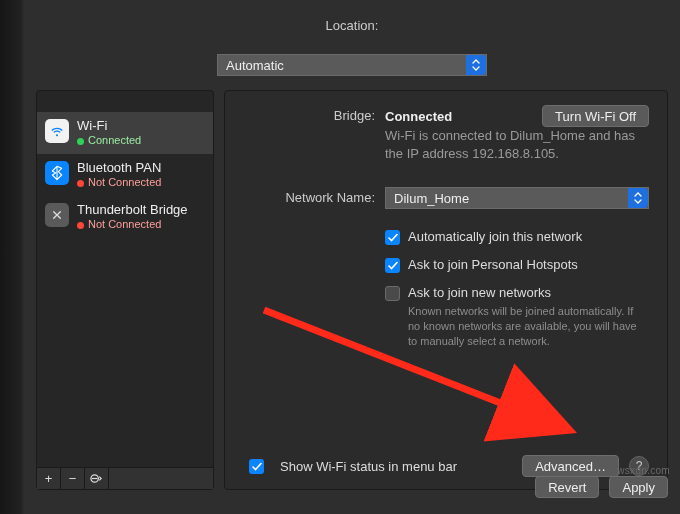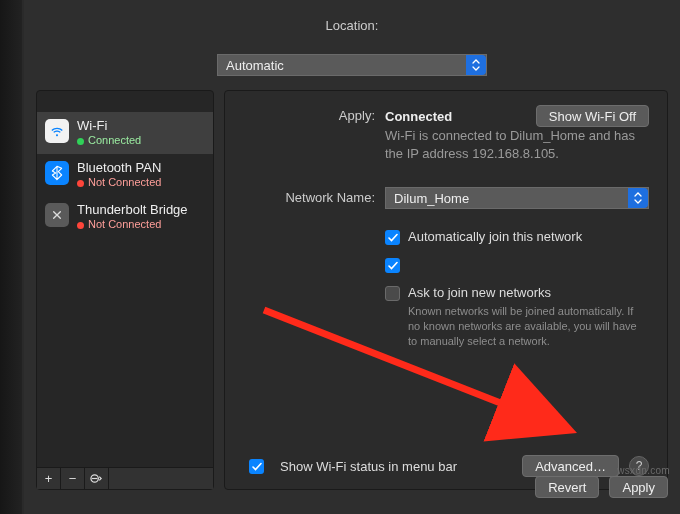--- a/index.html
+++ b/index.html
@@ -205,26 +205,26 @@
               <line x1="2" y1="7" x2="8" y2="7" stroke="#ddd" stroke-width="1.3"></line>
               <path d="M10 5l2 2-2 2" stroke="#ddd" stroke-width="1.3" fill="none"></path>
             </svg>
         </div>
       </div>
     </div>
 
     <div class="main">
 
       <div class="form-row">
-        <div class="form-label">Apply:</div>
+        <div class="form-label">Bridge:</div>
         <div class="form-val">
           <div class="status-line">
             <span class="status-val">Connected</span>
             <span class="spacer"></span>
-            <span class="btn">Show Wi-Fi Off</span>
+            <span class="btn">Turn Wi-Fi Off</span>
           </div>
           <div class="status-desc">Wi-Fi is connected to Dilum_Home and has the IP address 192.168.8.105.</div>
         </div>
       </div>
 
       <div class="form-row" style="margin-top:18px;">
         <div class="form-label">Network Name:</div>
         <div class="form-val">
           <div class="select net-select">
             <span>Dilum_Home</span>
@@ -245,20 +245,21 @@
         </span>
         <span class="chk-label">Automatically join this network</span>
       </div>
 
       <div class="check-row">
         <span class="chk">
           <svg viewBox="0 0 10 10">
               <path d="M1 5l2.5 2.5L9 1.5" stroke="#fff" stroke-width="1.6" fill="none" stroke-linecap="round"></path>
             </svg>
         </span>
+        <span class="chk-label">Ask to join Personal Hotspots</span>
       </div>
 
       <div class="check-row">
         <span class="chk off"></span>
         <div class="chk-stack">
           <span class="chk-label">Ask to join new networks</span>
           <span class="chk-desc">Known networks will be joined automatically. If no known networks are available, you will have to manually select a network.</span>
         </div>
       </div>
 

